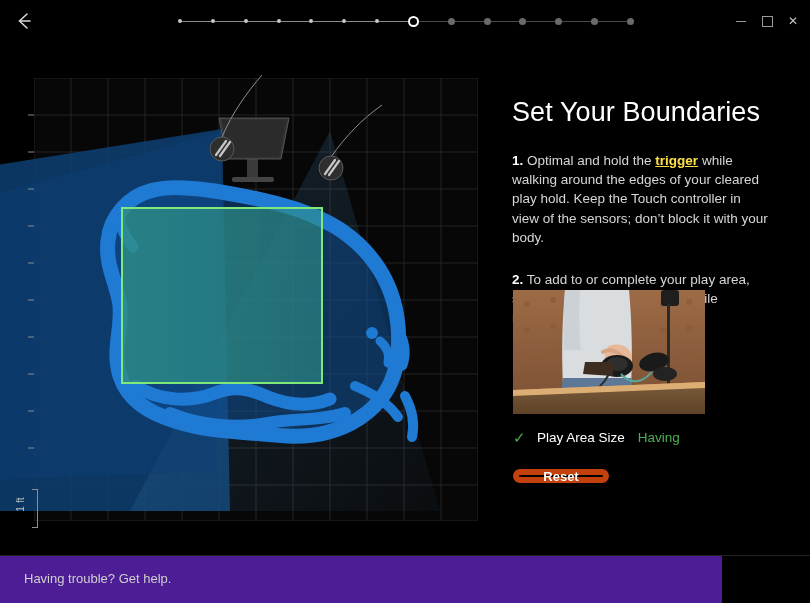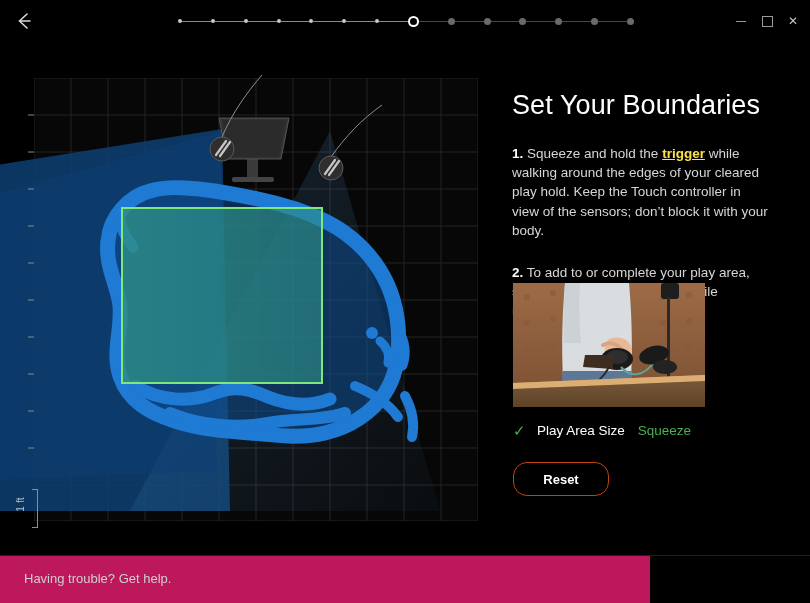--- a/index.html
+++ b/index.html
@@ -110,21 +110,21 @@
     position: absolute;
     left: 22px; top: 0px;
     width: 5px; height: 37px;
     border: 1px solid #8d8d8d;
     border-left: none;
   }
 
   
   #panel {
     position: absolute;
-    left: 512px; top: 30px;
+    left: 512px; top: 37px;
     width: 286px; height: 514px;
   }
   #panel-title {
     font-size: 27px;
     font-weight: normal;
     letter-spacing: 0.1px;
     margin: 60px 0 0 0;
     color: #ffffff;
   }
   .step {
@@ -160,44 +160,44 @@
     gap: 8px;
     font-size: 13.5px;
   }
   #check-icon { color: #4caf50; font-size: 15px; line-height:1; width: 16px;}
   #status-label { color: #ffffff; text-align: center; }
   #status-value { color: #4caf50; margin-left: 5px; }
 
   #reset-btn {
     position: absolute;
     left: 1px; top: 432px;
-    width: 96px; height: 34px;
-    border: 1px solid #c2410c;
+    width: 96px; height: 14px;
+    border: 6px solid #c2410c;
     border-radius: 14px;
     background: transparent;
     color: #ffffff;
     font-size: 13px;
     font-weight: bold;
     font-family: "Liberation Sans", sans-serif;
     cursor: pointer;
     display: flex; align-items: center; justify-content: center;
   }
 
   
   #divider {
     position: absolute;
     left: 0; top: 555px;
     width: 810px; height: 1px;
     background: #1f1f1f;
   }
   #footer {
     position: absolute;
     left: 0; top: 556px;
-    width: 650px; height: 47px;
-    background: #be185d;
+    width: 722px; height: 47px;
+    background: #4c1d95;
   }
   #help-link {
     position: absolute;
     left: 24px; top: 15px;
     font-size: 13px;
     color: #cfcfcf;
     text-decoration: none;
     cursor: pointer;
   }
 </style>
@@ -400,21 +400,21 @@
     <div id="scalelabel">1 ft</div>
     <div id="scalebracket"></div>
   </div>
 </div>
 
 <div id="panel">
 
   <h1 id="panel-title">Set Your Boundaries</h1>
 
   <p class="step">
-    <span class="num">1.</span><span> Squeeze and hold the </span><a class="trigger">trigger</a><span> while walking around the edges of your cleared play hold. Keep the Touch controller in view of the sensors; don’t block it with your body.</span>
+    <span class="num">1.</span><span> Optimal and hold the </span><a class="trigger">trigger</a><span> while walking around the edges of your cleared play hold. Keep the Touch controller in view of the sensors; don’t block it with your body.</span>
   </p>
 
   <p class="step">
     <span class="num">2.</span><span> To add to or complete your play area, squeeze and hold the trigger while moving.</span>
   </p>
 
   <div id="photo">
     <svg width="192" height="124" viewBox="0 0 192 124">
       <defs>
         <linearGradient id="wallG" x1="0" y1="0" x2="0" y2="1">
@@ -470,21 +470,21 @@
 
       <path d="M0,100 L192,92 L192,124 L0,124 Z" fill="url(#deskG)"></path>
       <path d="M0,100 L192,92 L192,98 L0,106 Z" fill="#dcae74"></path>
       <path d="M0,106 L192,98 L192,124 L0,124 Z" fill="#3b2a1b" opacity="0.55"></path>
     </svg>
   </div>
 
   <div id="status-row">
     <span id="check-icon">✓</span>
     <span id="status-label">Play Area Size</span>
-    <span id="status-value">Squeeze</span>
+    <span id="status-value">Having</span>
   </div>
 
   <button id="reset-btn">Reset</button>
 </div>
 
 <div id="divider"></div>
 <div id="footer">
   <a id="help-link">Having trouble? Get help.</a>
 
 </div>

